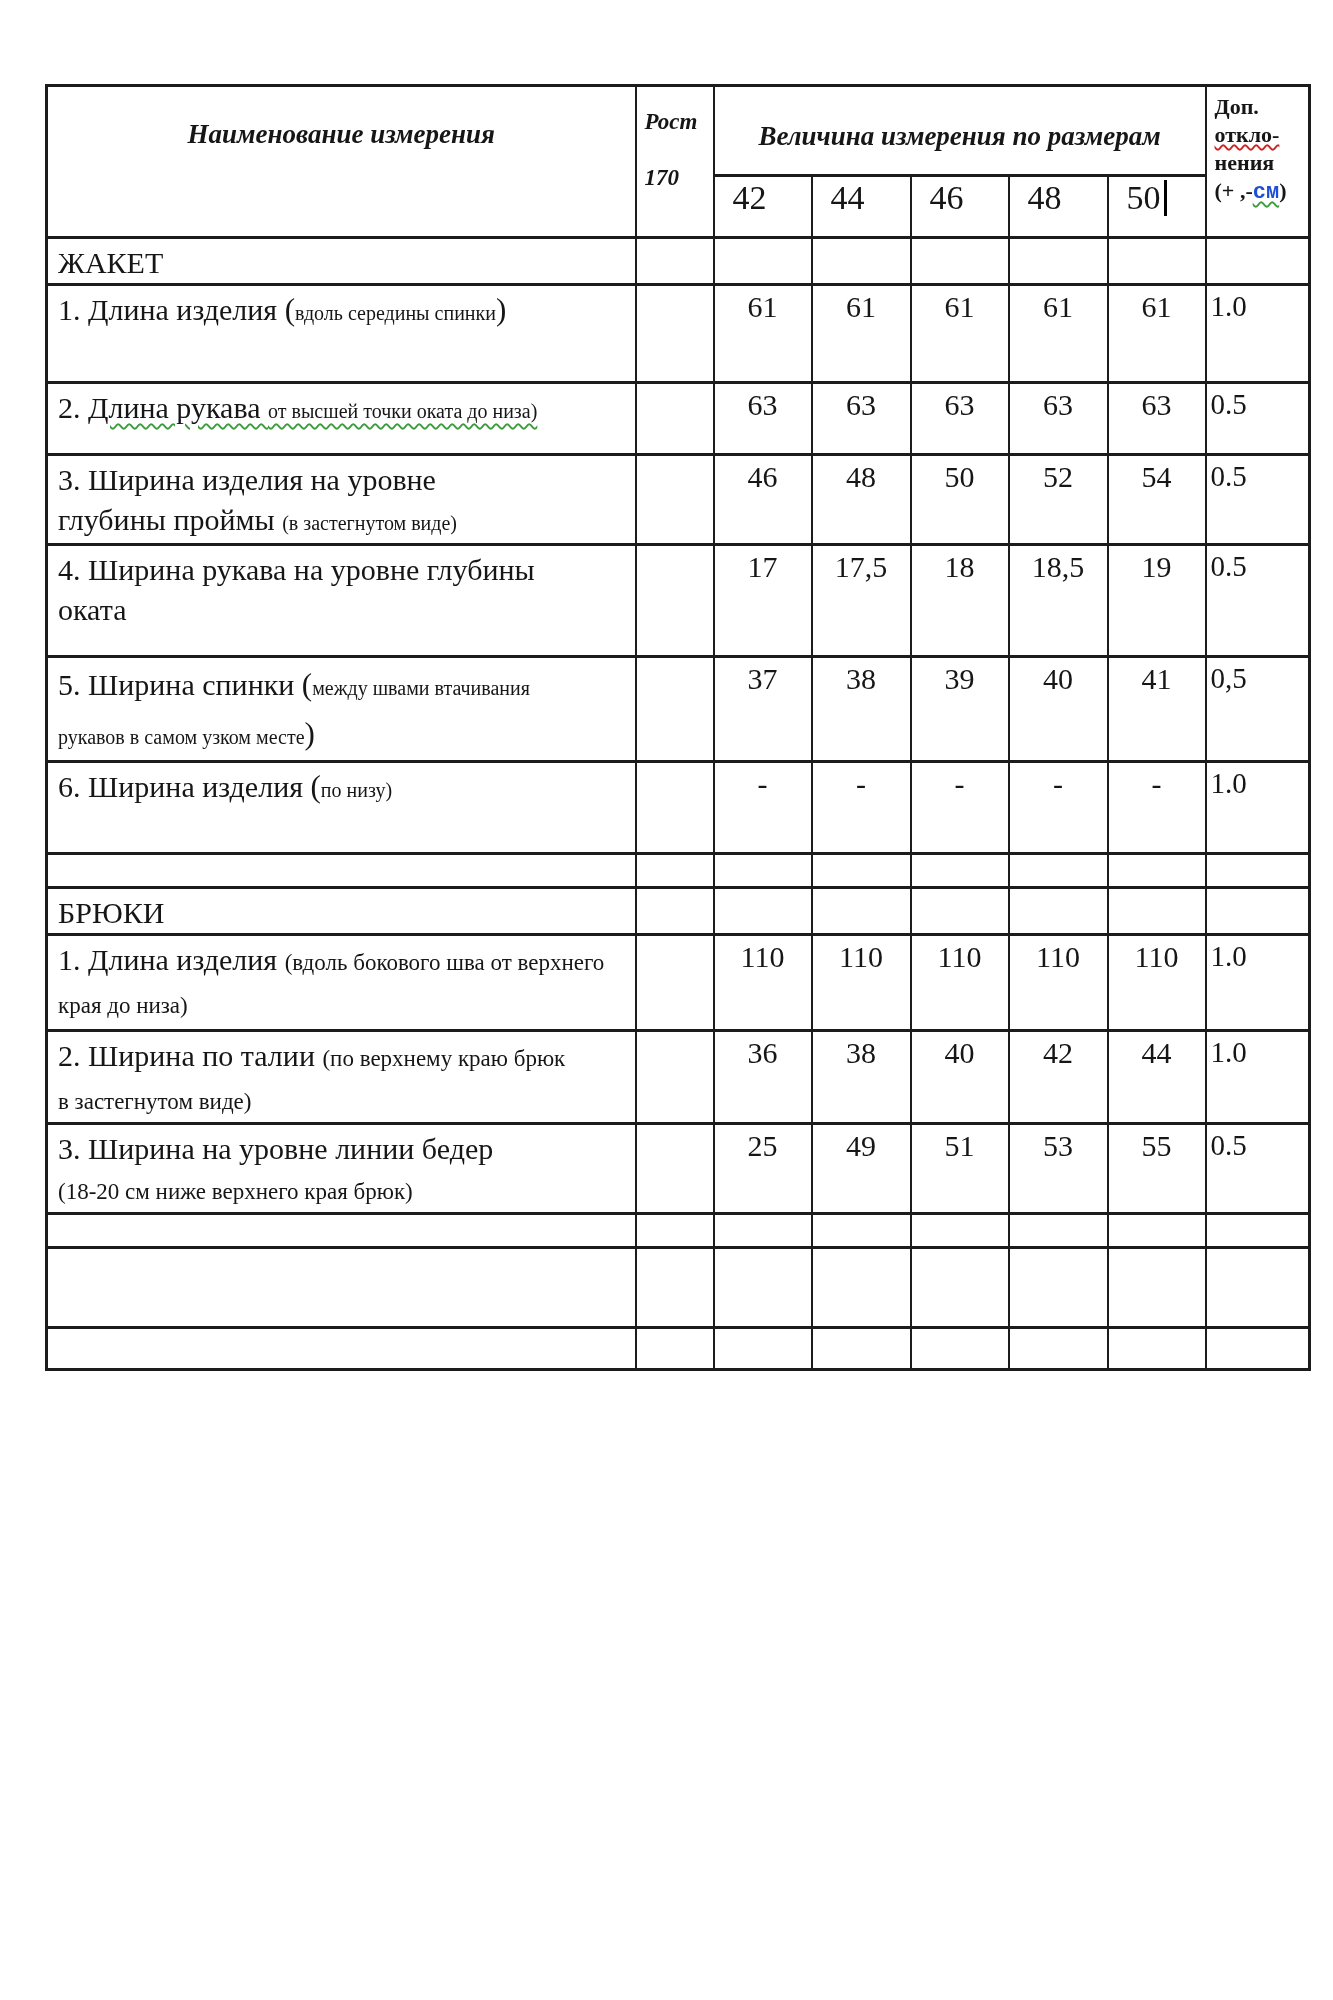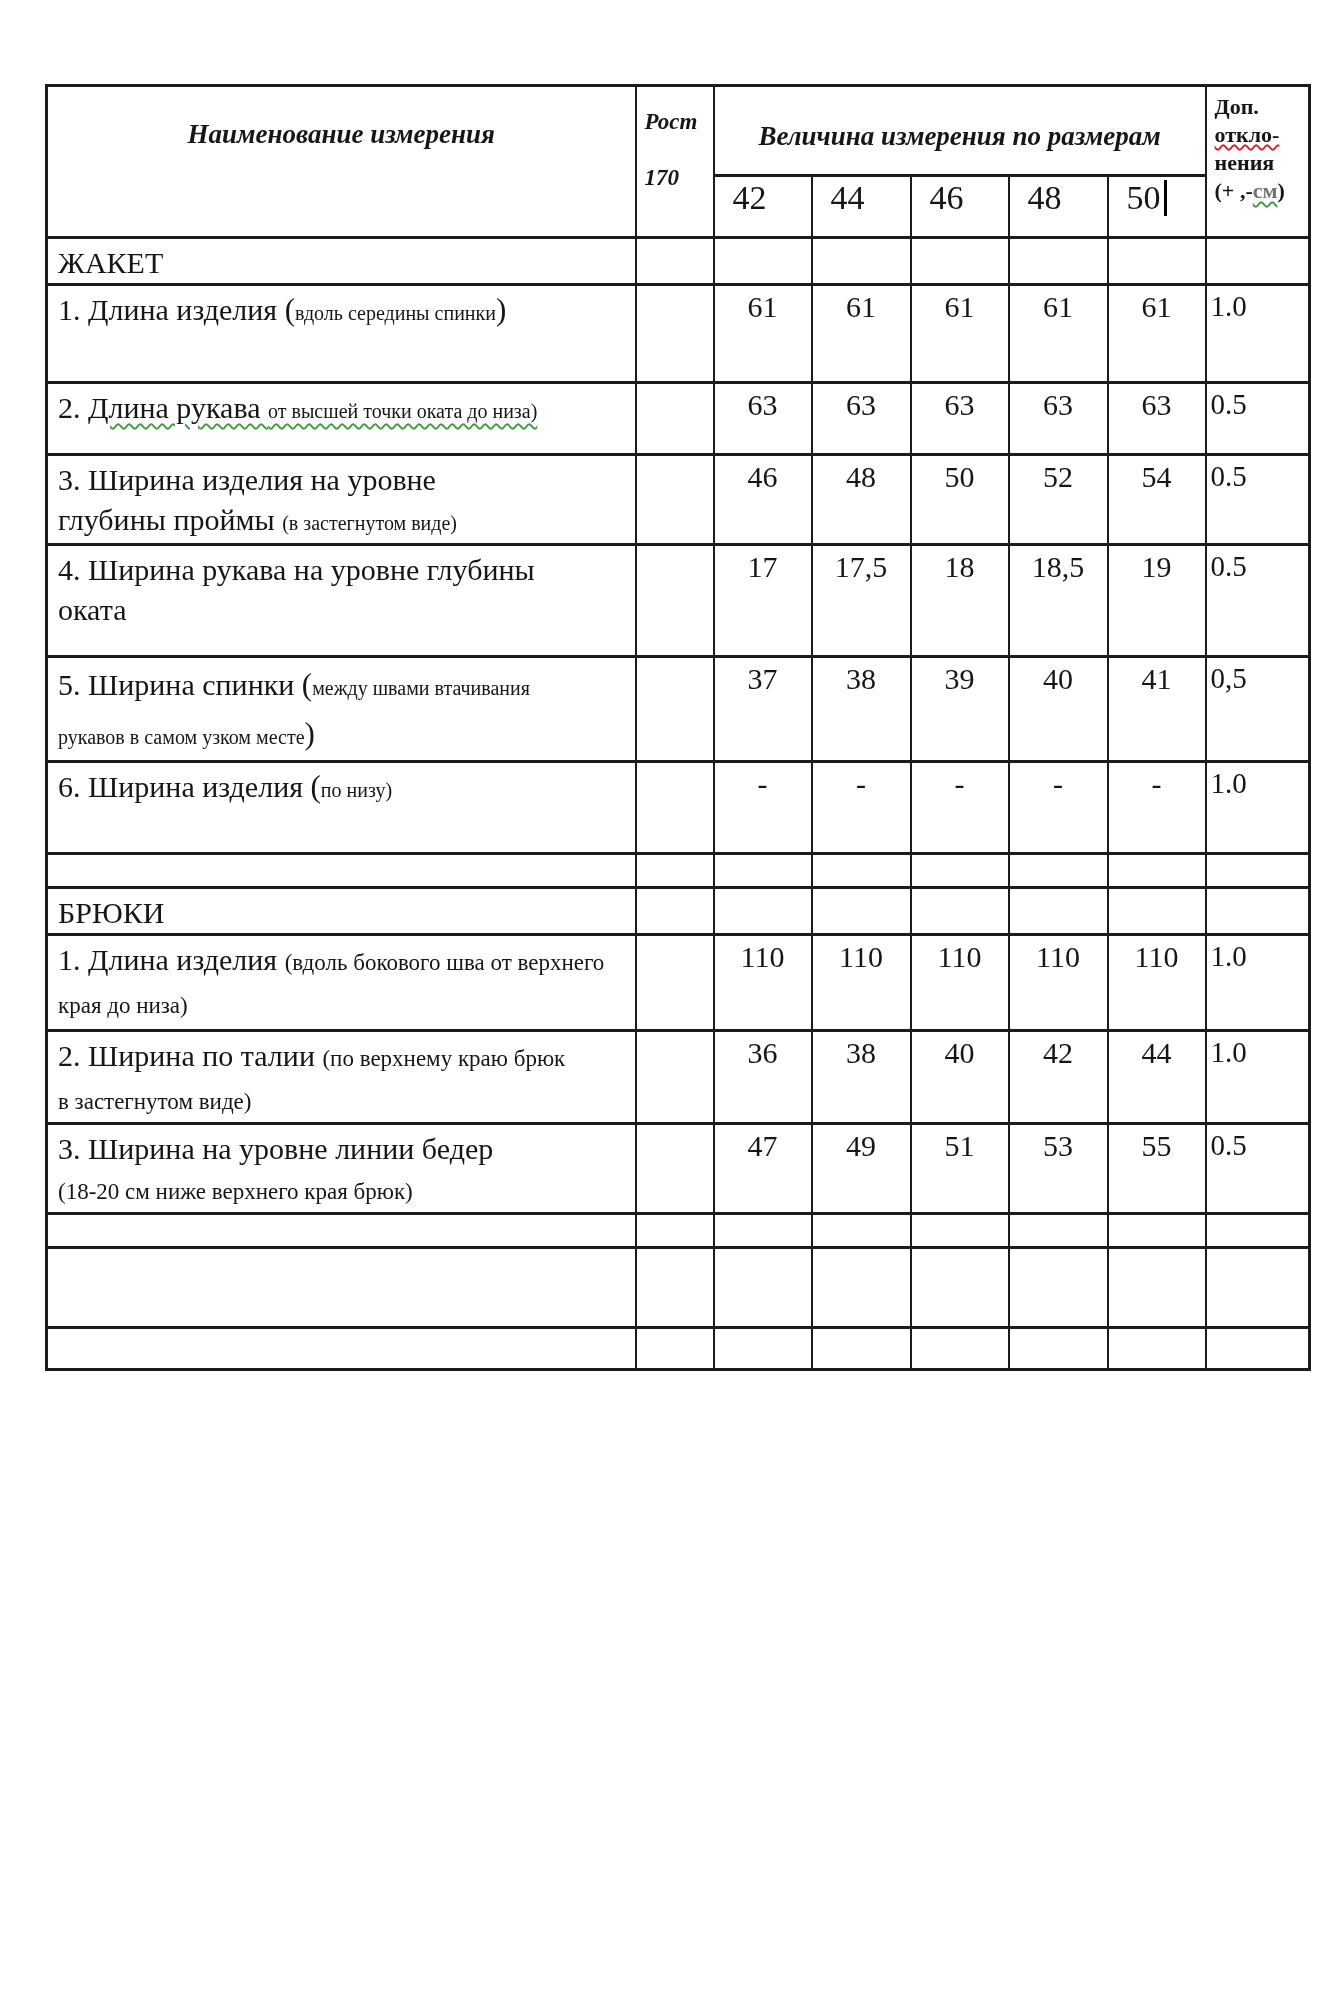--- a/index.html
+++ b/index.html
@@ -31,22 +31,22 @@
   .rost-l,.rost-v{font-style:italic;font-weight:bold;font-size:23px;}
   .rost-v{margin-top:30px;}
   td.c-group{text-align:center;}
   .group-hdr{font-style:italic;font-weight:bold;font-size:27px;display:block;padding-top:34px;}
   td.c-size{font-size:34px;padding:2px 0 0 18px;}
   td.c-dop{padding:6px 2px 0 8px;font-weight:bold;font-size:22px;line-height:28px;}
   .red-wavy{
     text-decoration:underline wavy #cc2222;text-decoration-thickness:2px;text-underline-offset:2px;
   }
   .unit{
-    color:#737373;
-    text-decoration:underline wavy #3a9d3a;text-decoration-thickness:2px;text-underline-offset:3px;
+    color:#1d4ed8;
+    text-decoration:underline wavy #3a9d3a;text-decoration-thickness:2px;text-underline-offset:3px;font-family:Liberation Mono, monospace;
   }
   .caret{
     display:inline-block;width:3px;height:36px;background:#000;
     vertical-align:middle;margin-left:3px;margin-top:-6px;
   }
   
   td.name{padding:4px 20px 0 10px;font-size:30px;line-height:40px;}
   td.name.pr60{padding-right:60px;}
   td.name.pr90{padding-right:90px;}
   td.name.pr100{padding-right:112px;}
@@ -226,21 +226,21 @@
       <td class="val">38</td>
       <td class="val">40</td>
       <td class="val">42</td>
       <td class="val">44</td>
       <td class="tol">1.0</td>
     </tr>
 
     <tr style="height:88px">
       <td class="name pr100"><span class="b">3. </span><span class="b">Ширина на уровне линии бедер </span><span class="md">(18-20 см ниже верхнего края брюк)</span></td>
       <td></td>
-      <td class="val">47</td>
+      <td class="val">25</td>
       <td class="val">49</td>
       <td class="val">51</td>
       <td class="val">53</td>
       <td class="val">55</td>
       <td class="tol">0.5</td>
     </tr>
 
     <tr style="height:34px">
       <td></td>
           <td></td>

